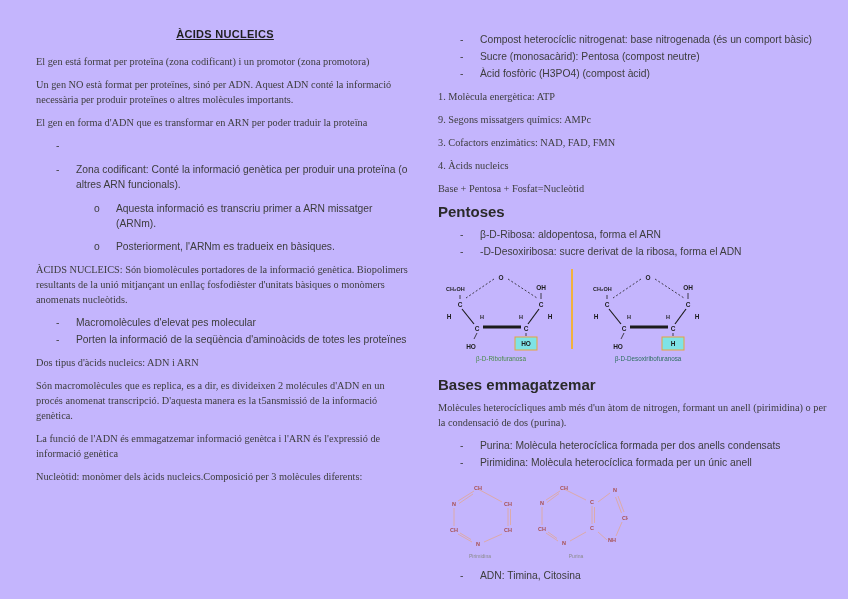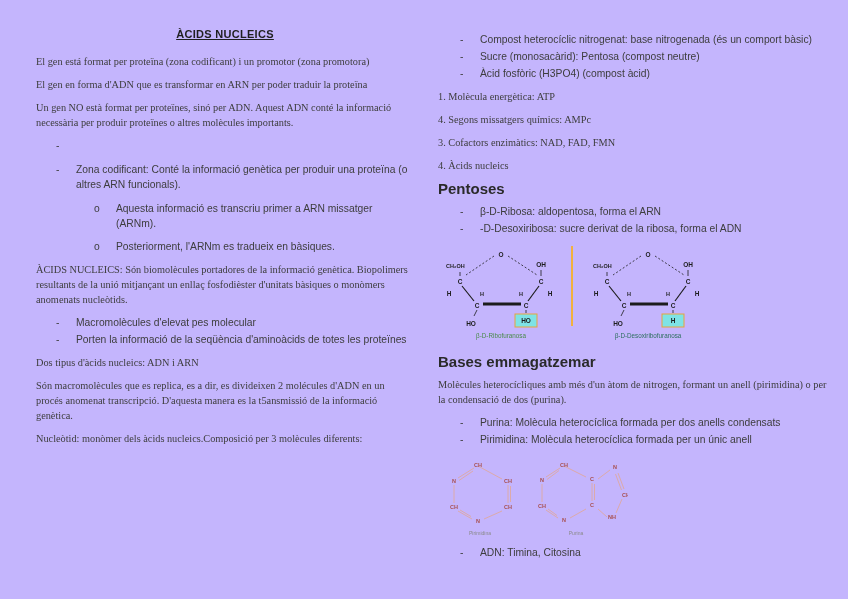--- a/index.html
+++ b/index.html
@@ -30,22 +30,22 @@
 </style>
 </head>
 <body>
 
 <div class="page">
 
   <div class="col-left">
     <div class="doc-title">ÀCIDS NUCLEICS</div>
 
     <p class="para">El gen está format per proteïna (zona codificant) i un promotor (zona promotora)</p>
+    <p class="para">Un gen NO està format per proteïnes, sinó per ADN. Aquest ADN conté la informació necessària per produir proteïnes o altres molècules importants.</p>
     <p class="para">El gen en forma d'ADN que es transformar en ARN per poder traduir la proteïna</p>
-    <p class="para">Un gen NO està format per proteïnes, sinó per ADN. Aquest ADN conté la informació necessària per produir proteïnes o altres molècules importants.</p>
 
     <div class="blist">
       <div class="bullet">
         <span class="mk">-</span>
       </div>
       <div class="bullet">
         <span class="mk">-</span>
         <span>Zona codificant: Conté la informació genètica per produir una proteïna (o altres ARN funcionals).</span>
       </div>
       <div class="bullet sub">
@@ -66,20 +66,21 @@
         <span>Macromolècules d'elevat pes molecular</span>
       </div>
       <div class="bullet tight">
         <span class="mk">-</span>
         <span>Porten la informació de la seqüència d'aminoàcids de totes les proteïnes</span>
       </div>
     </div>
 
     <p class="para">Dos tipus d'àcids nucleics: ADN i ARN</p>
     <p class="para">Són macromolècules que es replica, es a dir, es divideixen 2 molécules d'ADN en un procés anomenat transcripció. D'aquesta manera es la t5ansmissió de la informació genètica.</p>
+    <p class="para">La funció de l'ADN és emmagatzemar informació genètca i l'ARN és l'expressió de informació genètica</p>
     <p class="para">Nucleòtid: monòmer dels àcids nucleics.Composició per 3 molècules diferents:</p>
   </div>
 
   <div class="col-right">
 
     <div class="blist">
       <div class="bullet tight">
         <span class="mk">-</span>
         <span>Compost heterocíclic nitrogenat: base nitrogenada (és un comport bàsic)</span>
       </div>
@@ -87,24 +88,25 @@
         <span class="mk">-</span>
         <span>Sucre (monosacàrid): Pentosa (compost neutre)</span>
       </div>
       <div class="bullet tight">
         <span class="mk">-</span>
         <span>Àcid fosfòric (H3PO4) (compost àcid)</span>
       </div>
     </div>
 
     <p class="para">1. Molècula energètica: ATP</p>
-    <p class="para">4. Segons missatgers químics: AMPc</p>
+    <p class="para">9. Segons missatgers químics: AMPc</p>
     <p class="para">3. Cofactors enzimàtics: NAD, FAD, FMN</p>
     <p class="para">4. Àcids nucleics</p>
 
+    <p class="para">Base + Pentosa + Fosfat=Nucleòtid</p>
 
     <p class="h">Pentoses</p>
 
     <div class="blist">
       <div class="bullet tight">
         <span class="mk">-</span>
         <span>β-D-Ribosa: aldopentosa, forma el ARN</span>
       </div>
       <div class="bullet tight">
         <span class="mk">-</span>

